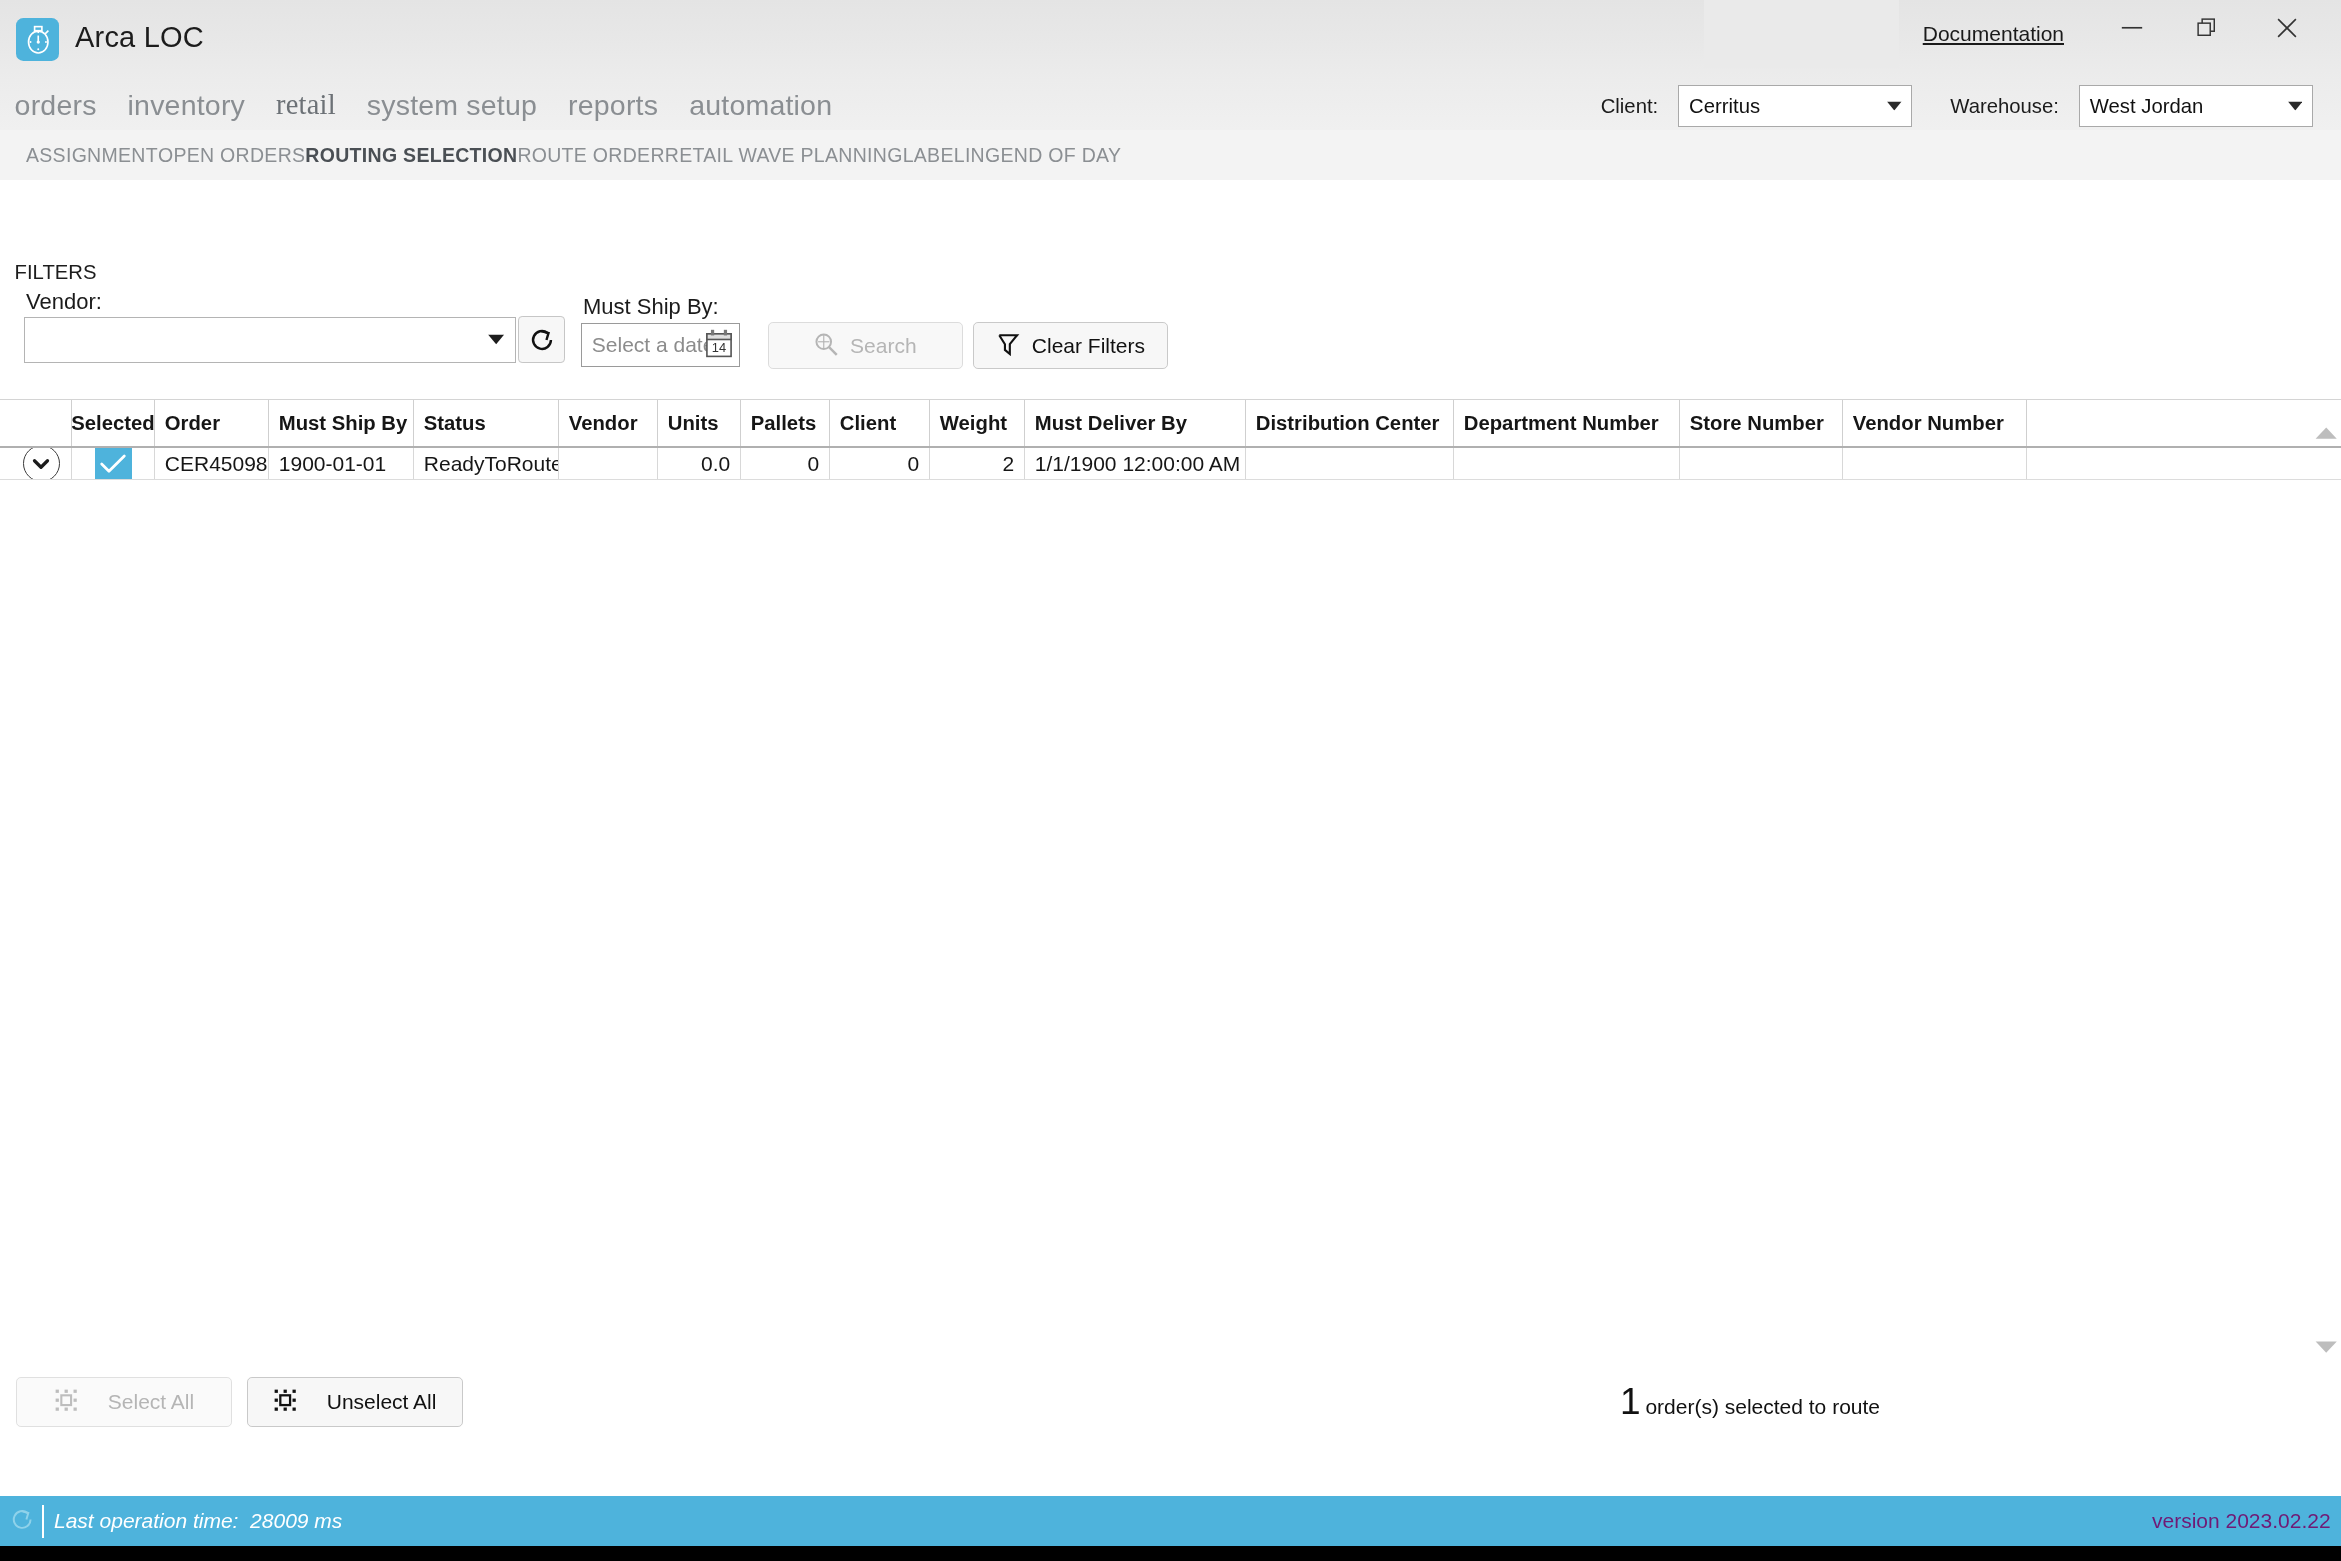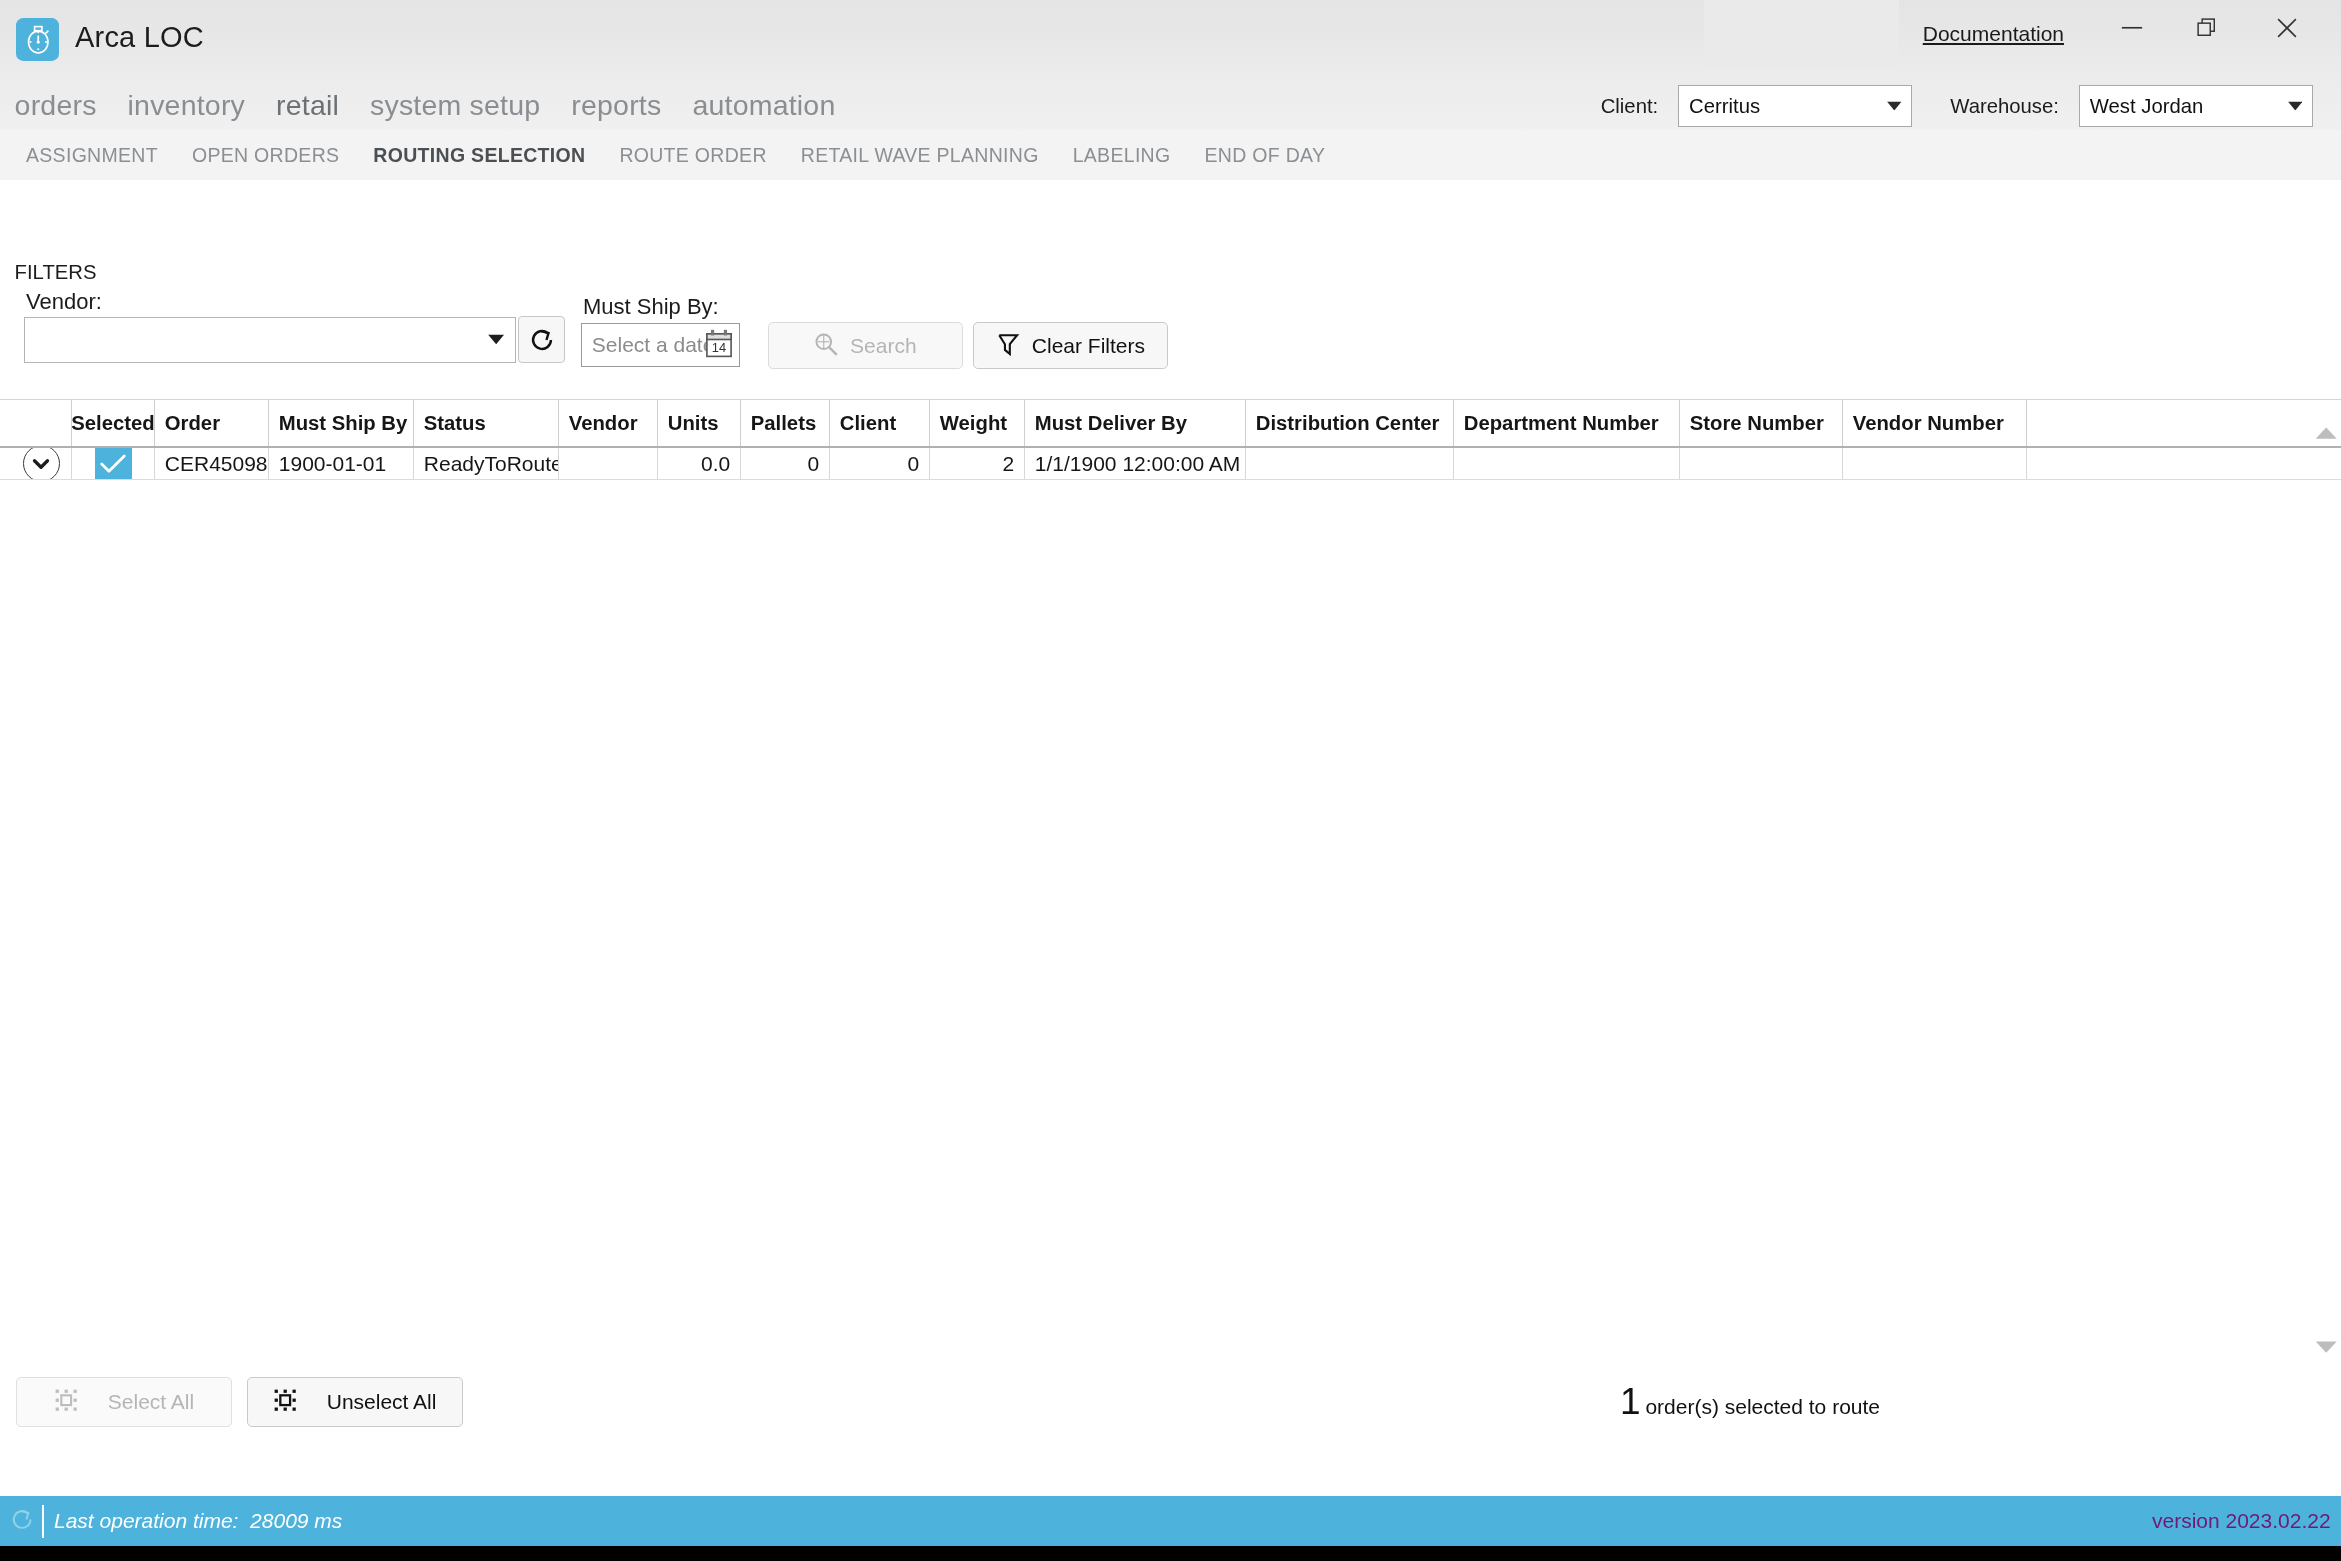--- a/index.html
+++ b/index.html
@@ -54,21 +54,21 @@
     background: linear-gradient(180deg,#ececec 0%, #f0f0f0 100%);
   }
   .mainnav-items {
     position: absolute; left: 14.6px; top: 0; display: flex; align-items: center;
     height: 50px; gap: 31px;
   }
   .mainnav-item {
     font-size: 28.5px; color: #8a8e92; cursor: pointer; white-space: nowrap;
     letter-spacing: 0.2px;
   }
-  .mainnav-item.active { color: #6c7176; }
+  .mainnav-item.active { color: #6c7176; font-family: Liberation Serif, serif; }
 
   .client-wrap {
     position: absolute; right: 29px; top: 3.3px;
     display: flex; align-items: center; height: 46px; gap: 12px;
   }
   .field-label {
     font-size: 20.3px; color: #1b1b1b; white-space: nowrap; margin-right: 8.1px;
   }
   .combo {
     position: relative; height: 42px; background: #ffffff;
@@ -84,21 +84,21 @@
   .combo-client { width: 234px; margin-right: 26px; }
   .combo-wh { width: 234px; }
 
   
   .subnav {
     position: absolute; left: 0; top: 130px; width: 2342px; height: 50px;
     background: #f3f3f3;
   }
   .subnav-items {
     position: absolute; left: 26px; top: 0; display: flex; align-items: center;
-    height: 50px; gap: 34px;
+    height: 50px; 
   }
   .subnav-item {
     font-size: 19.5px; color: #8b8f93; cursor: pointer; white-space: nowrap;
     letter-spacing: 0.3px;
   }
   .subnav-item.active { color: #4a4f54; font-weight: bold; }
 
   
   .workspace {
     position: absolute; left: 0; top: 181px; width: 2342px; height: 1316px;

